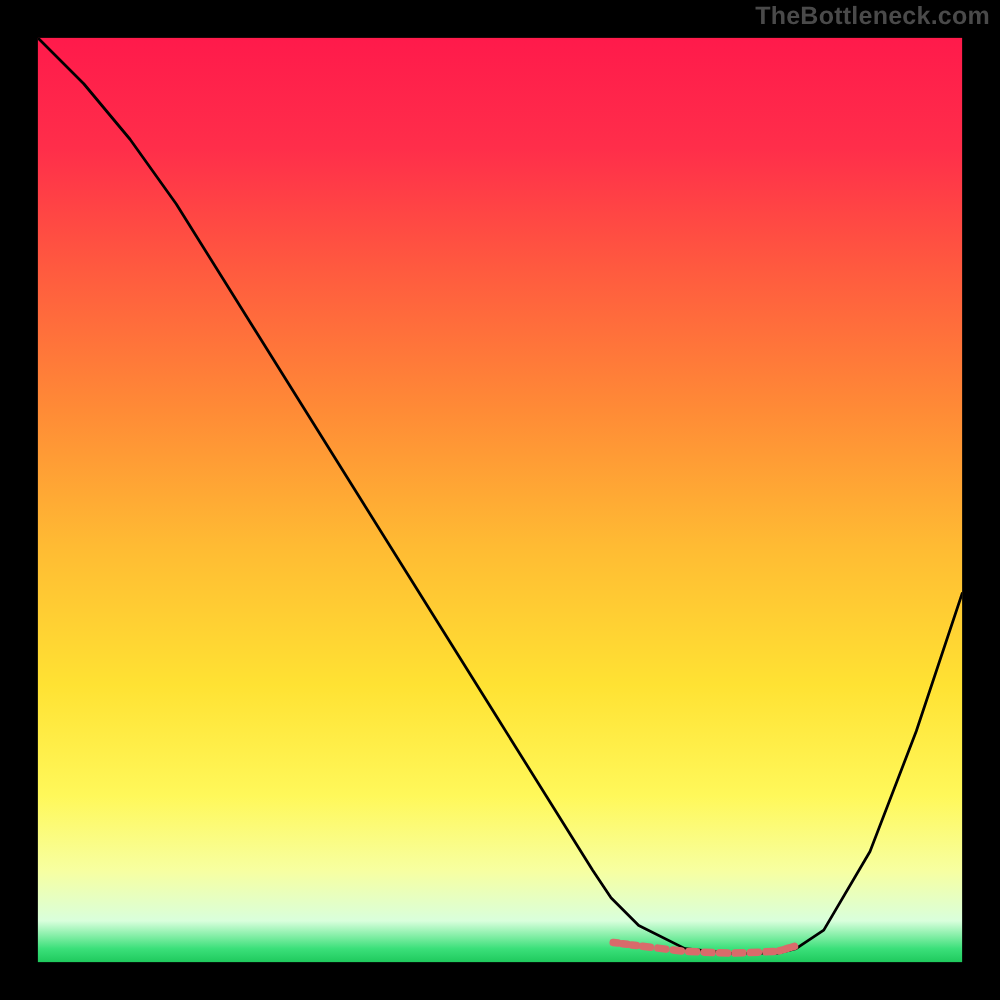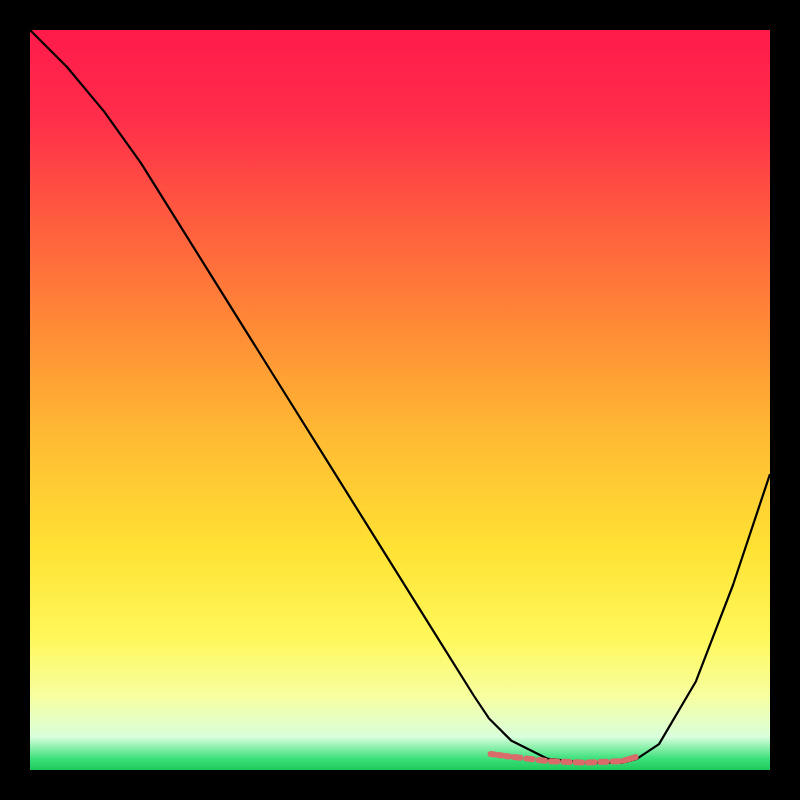--- a/index.html
+++ b/index.html
@@ -36,20 +36,21 @@
     overflow: hidden;
   }
   svg {
     display: block;
   }
 </style>
 </head>
 <body>
 
 <div class="frame">
+  <div class="watermark">TheBottleneck.com</div>
 
   <div class="plot-area">
     <svg id="chart-svg" width="740" height="740" viewBox="0 0 740 740">
       <defs>
         <linearGradient id="bg-grad" x1="0" y1="0" x2="0" y2="1">
             <stop offset="0%" stop-color="#ff1a4b"></stop>
             <stop offset="12%" stop-color="#ff2e4a"></stop>
             <stop offset="25%" stop-color="#ff5a3f"></stop>
             <stop offset="40%" stop-color="#ff8a36"></stop>
             <stop offset="55.00000000000001%" stop-color="#ffbb33"></stop>

